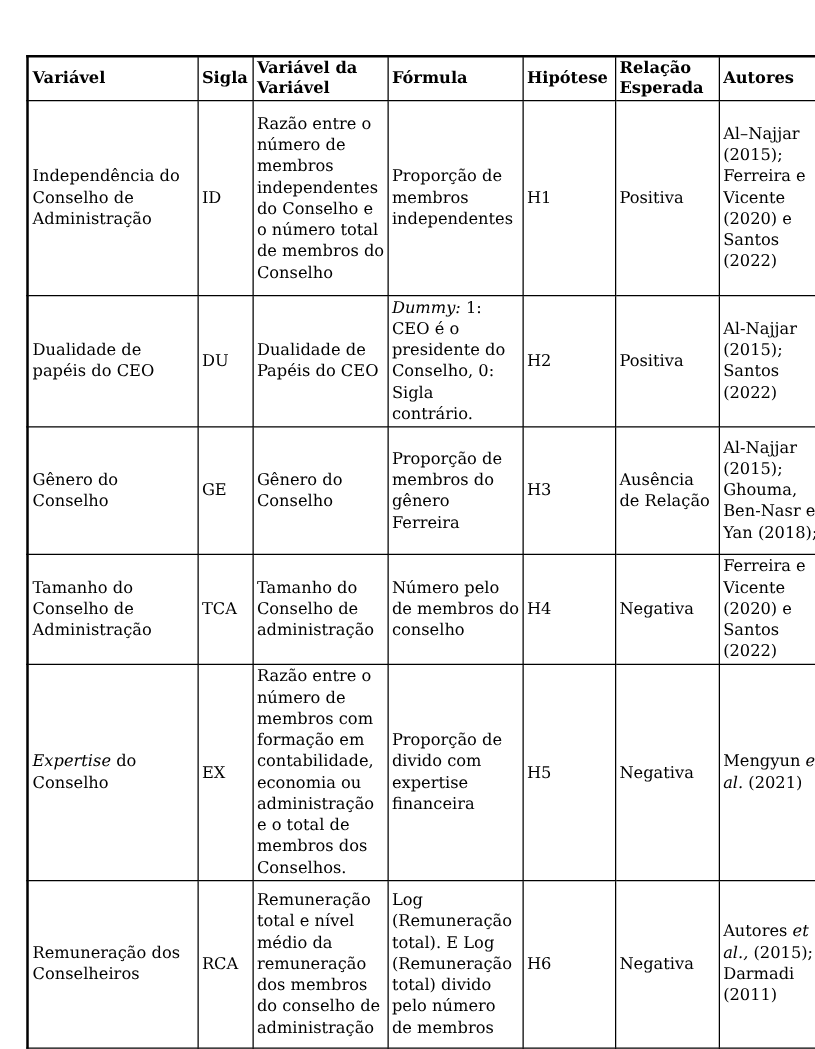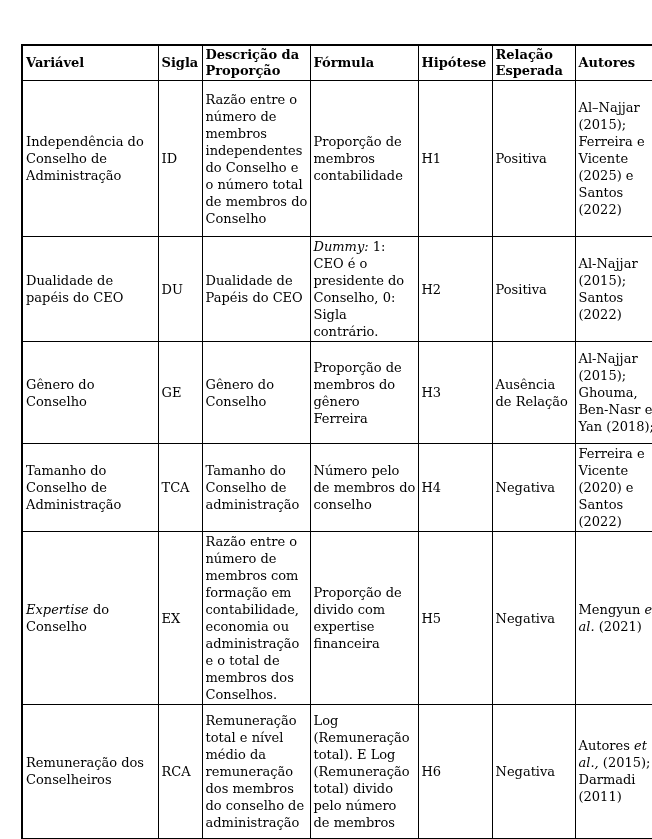--- a/index.html
+++ b/index.html
@@ -49,36 +49,36 @@
     <col style="width:108px">
     <col style="width:108px">
     <col style="width:74px">
     <col style="width:83px">
     <col style="width:88px">
   </colgroup>
   <thead>
     <tr>
       <th>Variável</th>
       <th>Sigla</th>
-      <th>Descrição da Proporção</th>
+      <th>Variável da Variável</th>
       <th>Fórmula</th>
       <th>Hipótese</th>
       <th>Relação Esperada</th>
       <th>Autores</th>
     </tr>
   </thead>
   <tbody id="table-body">
       <tr>
         <td><span>Independência do Conselho de Administração</span></td>
         <td><span>ID</span></td>
         <td><span>Razão entre o número de membros independentes do Conselho e o número total de membros do Conselho</span></td>
-        <td><span>Proporção de membros contabilidade</span></td>
+        <td><span>Proporção de membros independentes</span></td>
         <td><span>H1</span></td>
         <td><span>Positiva</span></td>
-        <td><span>Al–Najjar (2015); Ferreira e Vicente (2025) e Santos (2022)</span></td>
+        <td><span>Al–Najjar (2015); Ferreira e Vicente (2020) e Santos (2022)</span></td>
       </tr>
       <tr>
         <td><span>Dualidade de papéis do CEO</span></td>
         <td><span>DU</span></td>
         <td><span>Dualidade de Papéis do CEO</span></td>
         <td><span class="it">Dummy:</span><span> 1: CEO é o presidente do Conselho, 0: Sigla contrário.</span></td>
         <td><span>H2</span></td>
         <td><span>Positiva</span></td>
         <td><span>Al-Najjar (2015); Santos (2022)</span></td>
       </tr>

